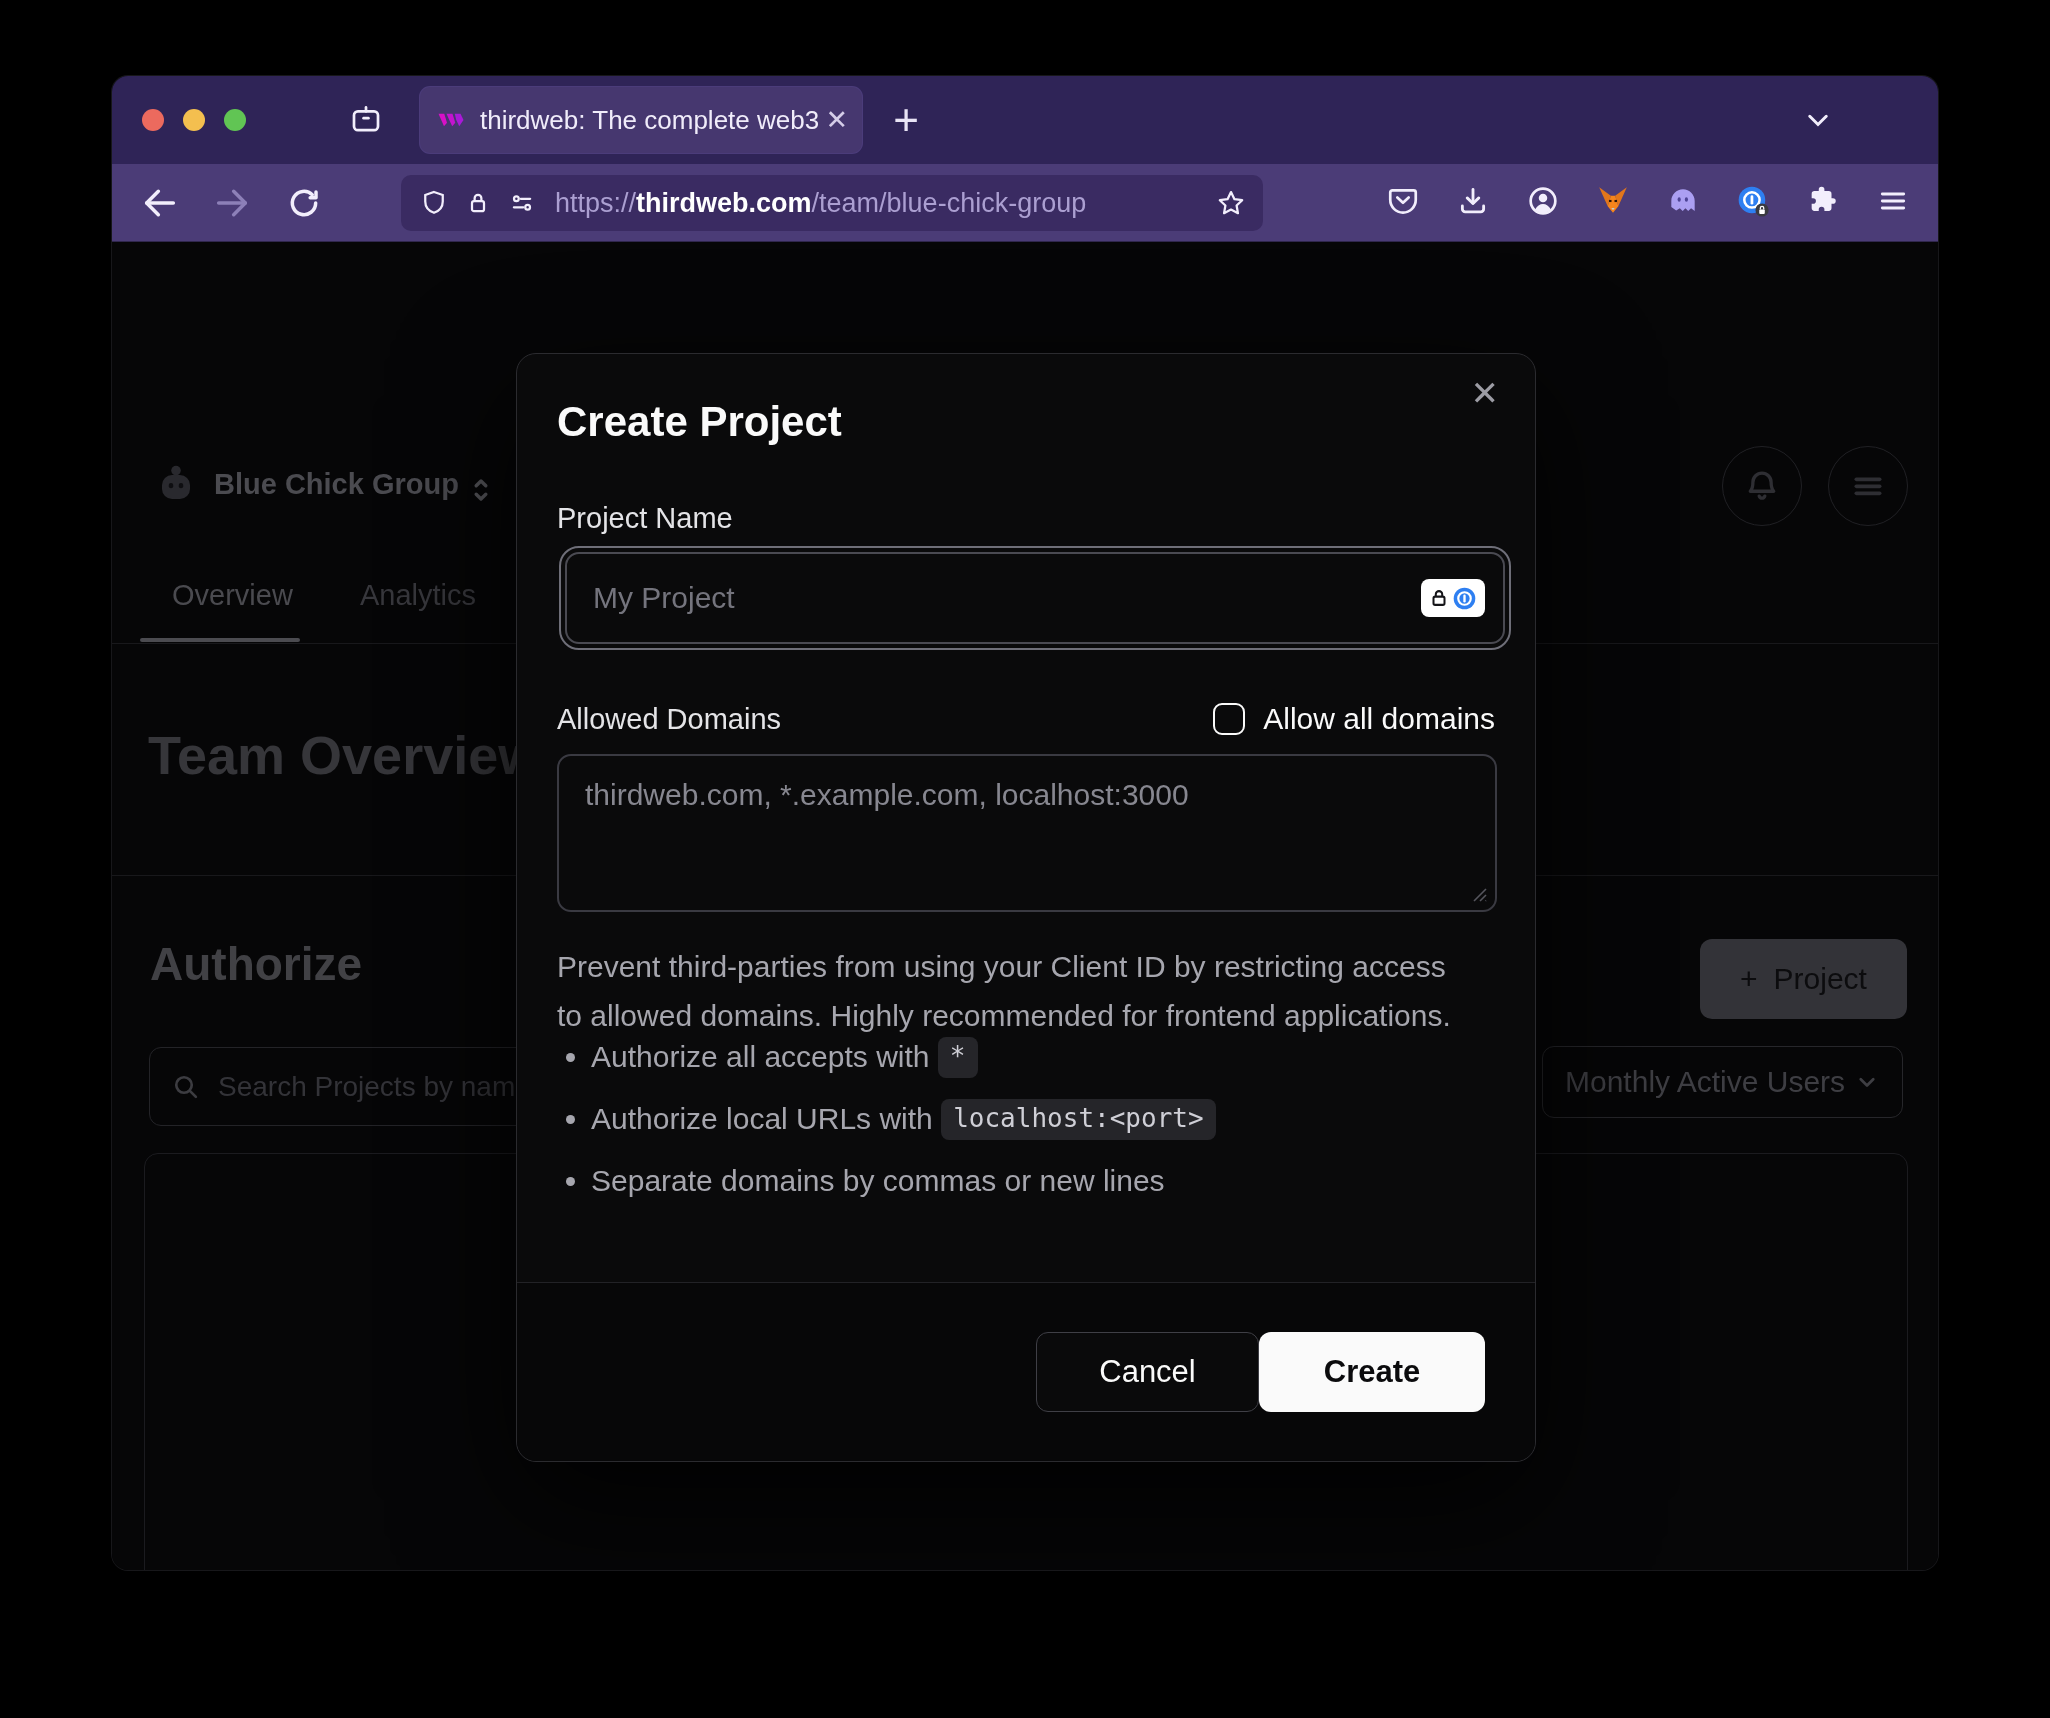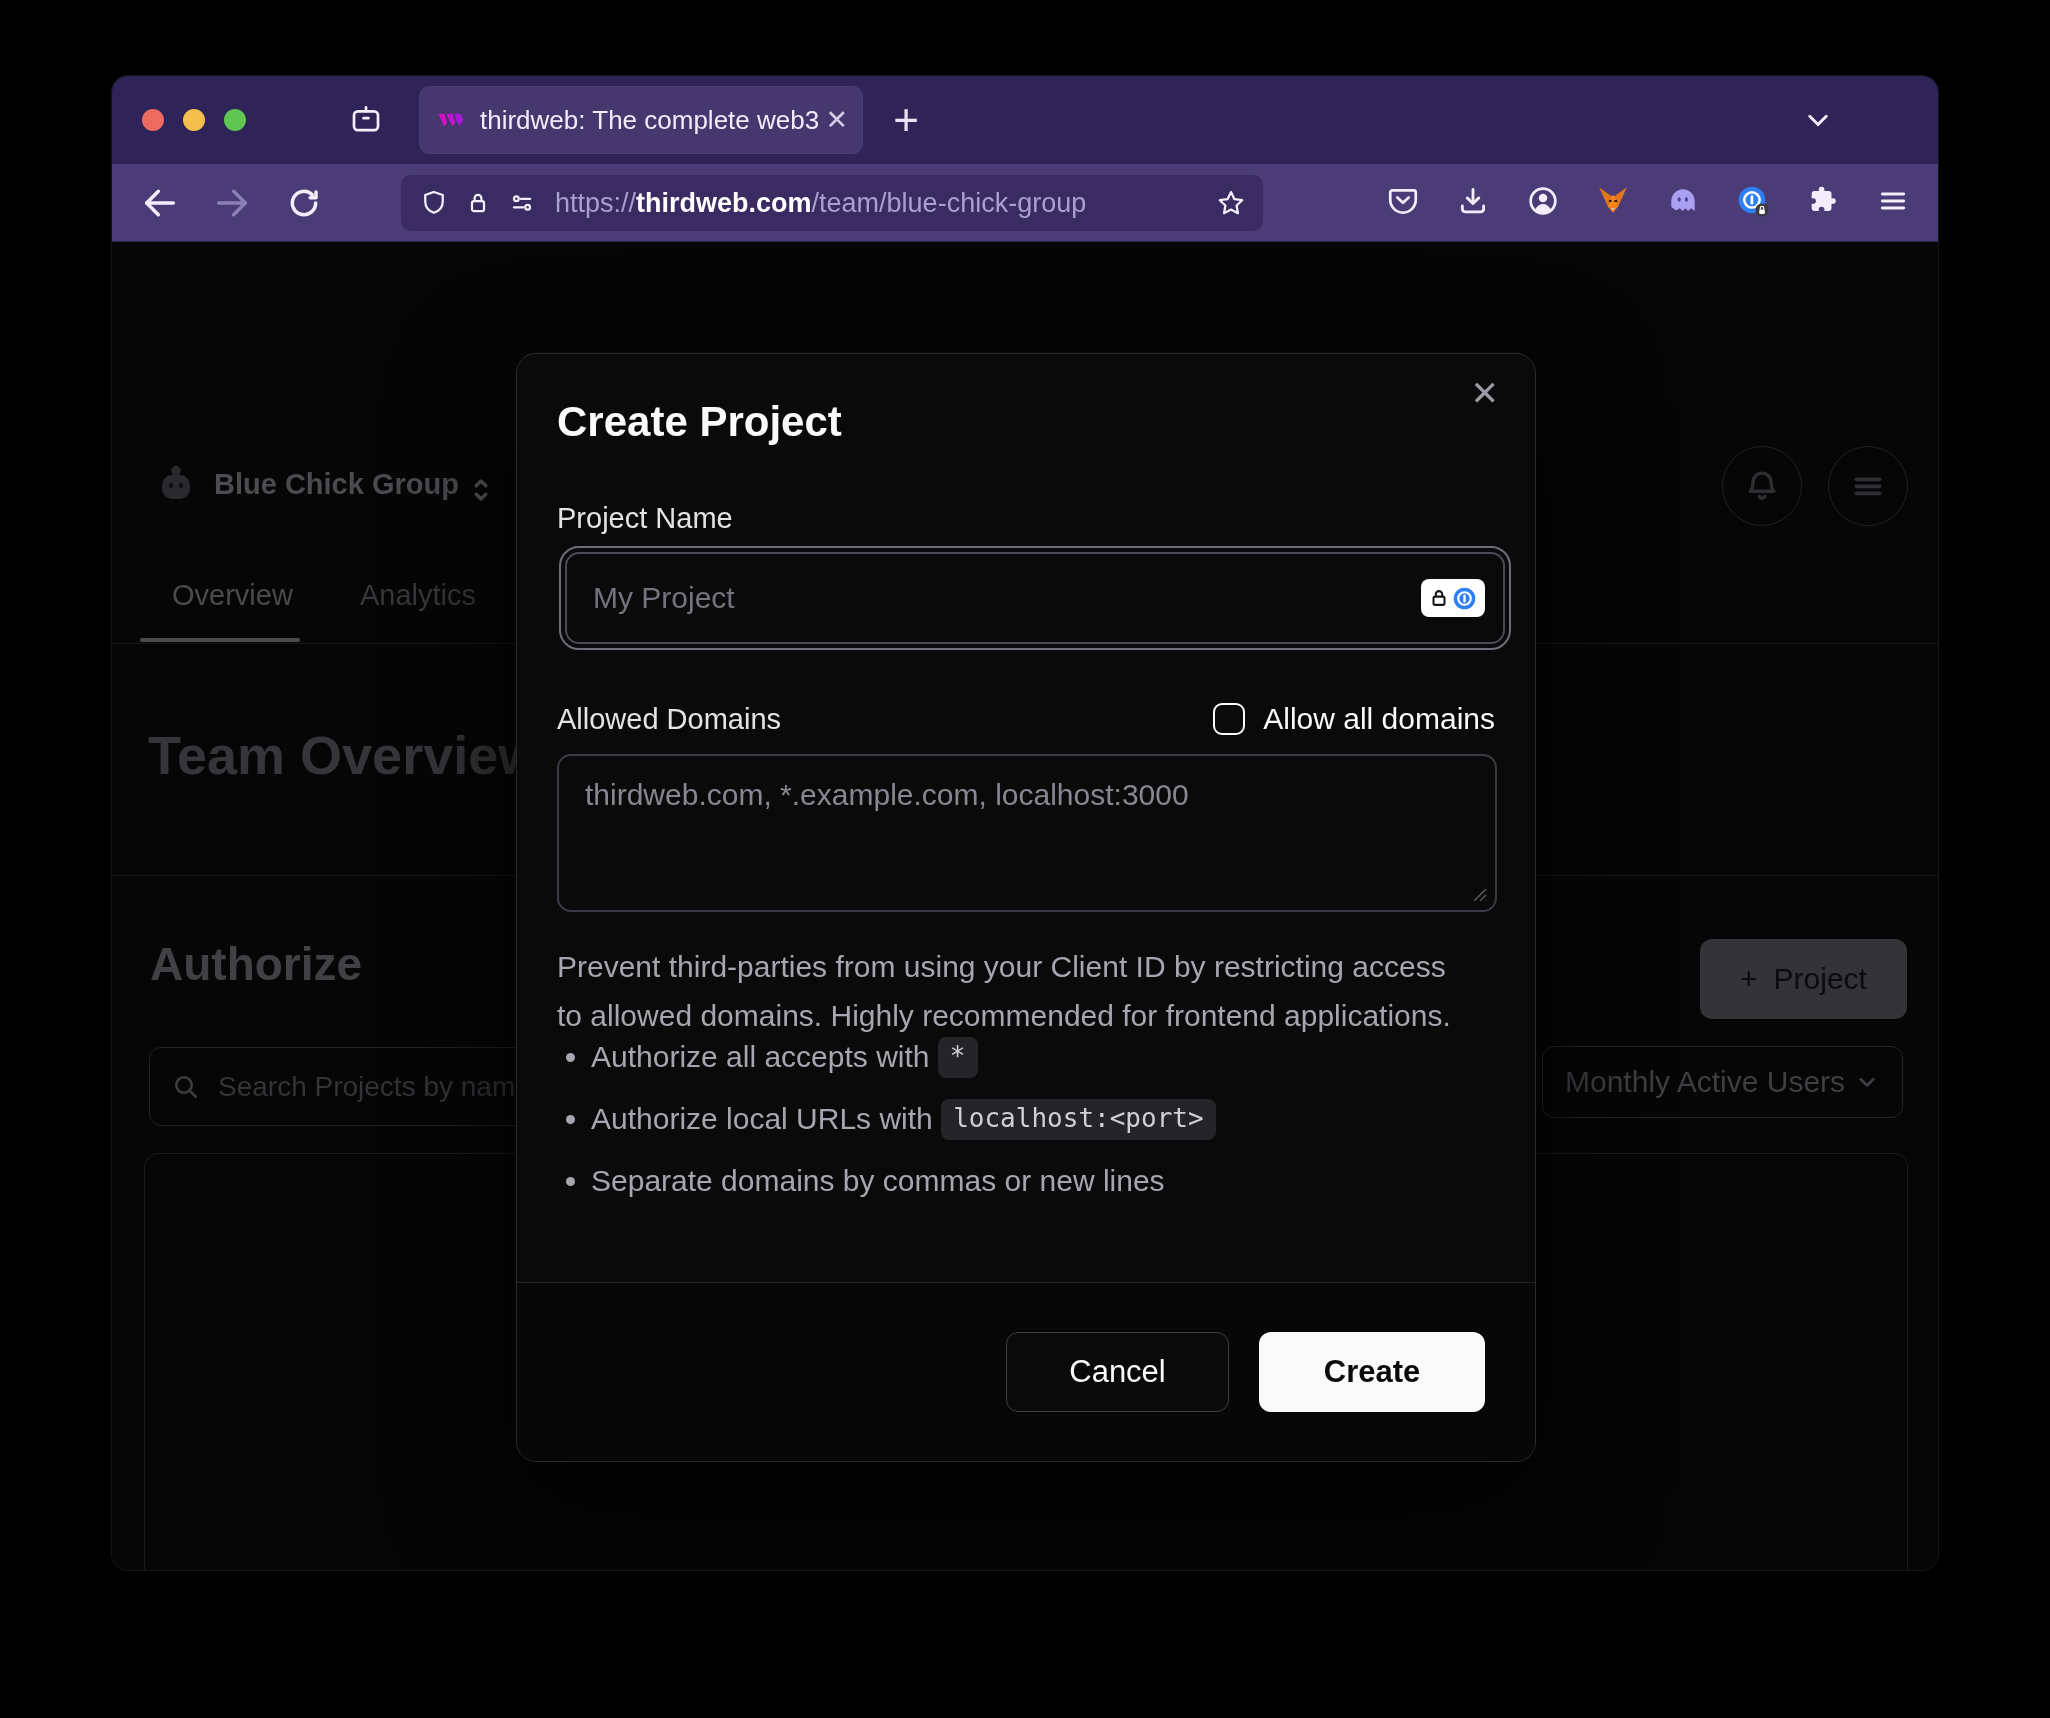--- a/index.html
+++ b/index.html
@@ -90,21 +90,21 @@
   .desc { position:absolute; left:40px; top:588px; font-size:30px; color:#a6a6ae; line-height:49px; }
   .bullets { position:absolute; left:40px; right:30px; top:680px; color:#a6a6ae; font-size:30px; }
   .bullets ul { margin:0; padding-left:34px; }
   .bullets li { line-height:46px; margin-bottom:16px; }
   .ex-line { margin-top:10px; }
   .chip { display:inline-block; background:#252529; border-radius:8px; padding:2px 12px 5px;
           font-family:"DejaVu Sans Mono",monospace; font-size:26px; color:#cfcfd6; line-height:34px;
           vertical-align:2px; }
   .modal-footer { position:absolute; left:0; right:0; bottom:0; height:179px; background:#070708;
                   border-top:1px solid #222226; border-radius:0 0 20px 20px; display:flex; align-items:center;
-                  justify-content:flex-end; gap:30px; padding-right:50px; }
+                  justify-content:flex-end; padding-right:50px; }
   .btn { height:80px; border-radius:12px; display:flex; align-items:center; justify-content:center; font-size:31px; }
   .btn-cancel { width:223px; background:#0a0a0b; border:1.5px solid #3f3f46; color:#fafafa; }
   .btn-create { width:226px; background:#fafafa; color:#0b0b0d; font-weight:600; }
   svg { display:block; }
 </style>
 </head>
 <body>
 
 <div class="window">
 

